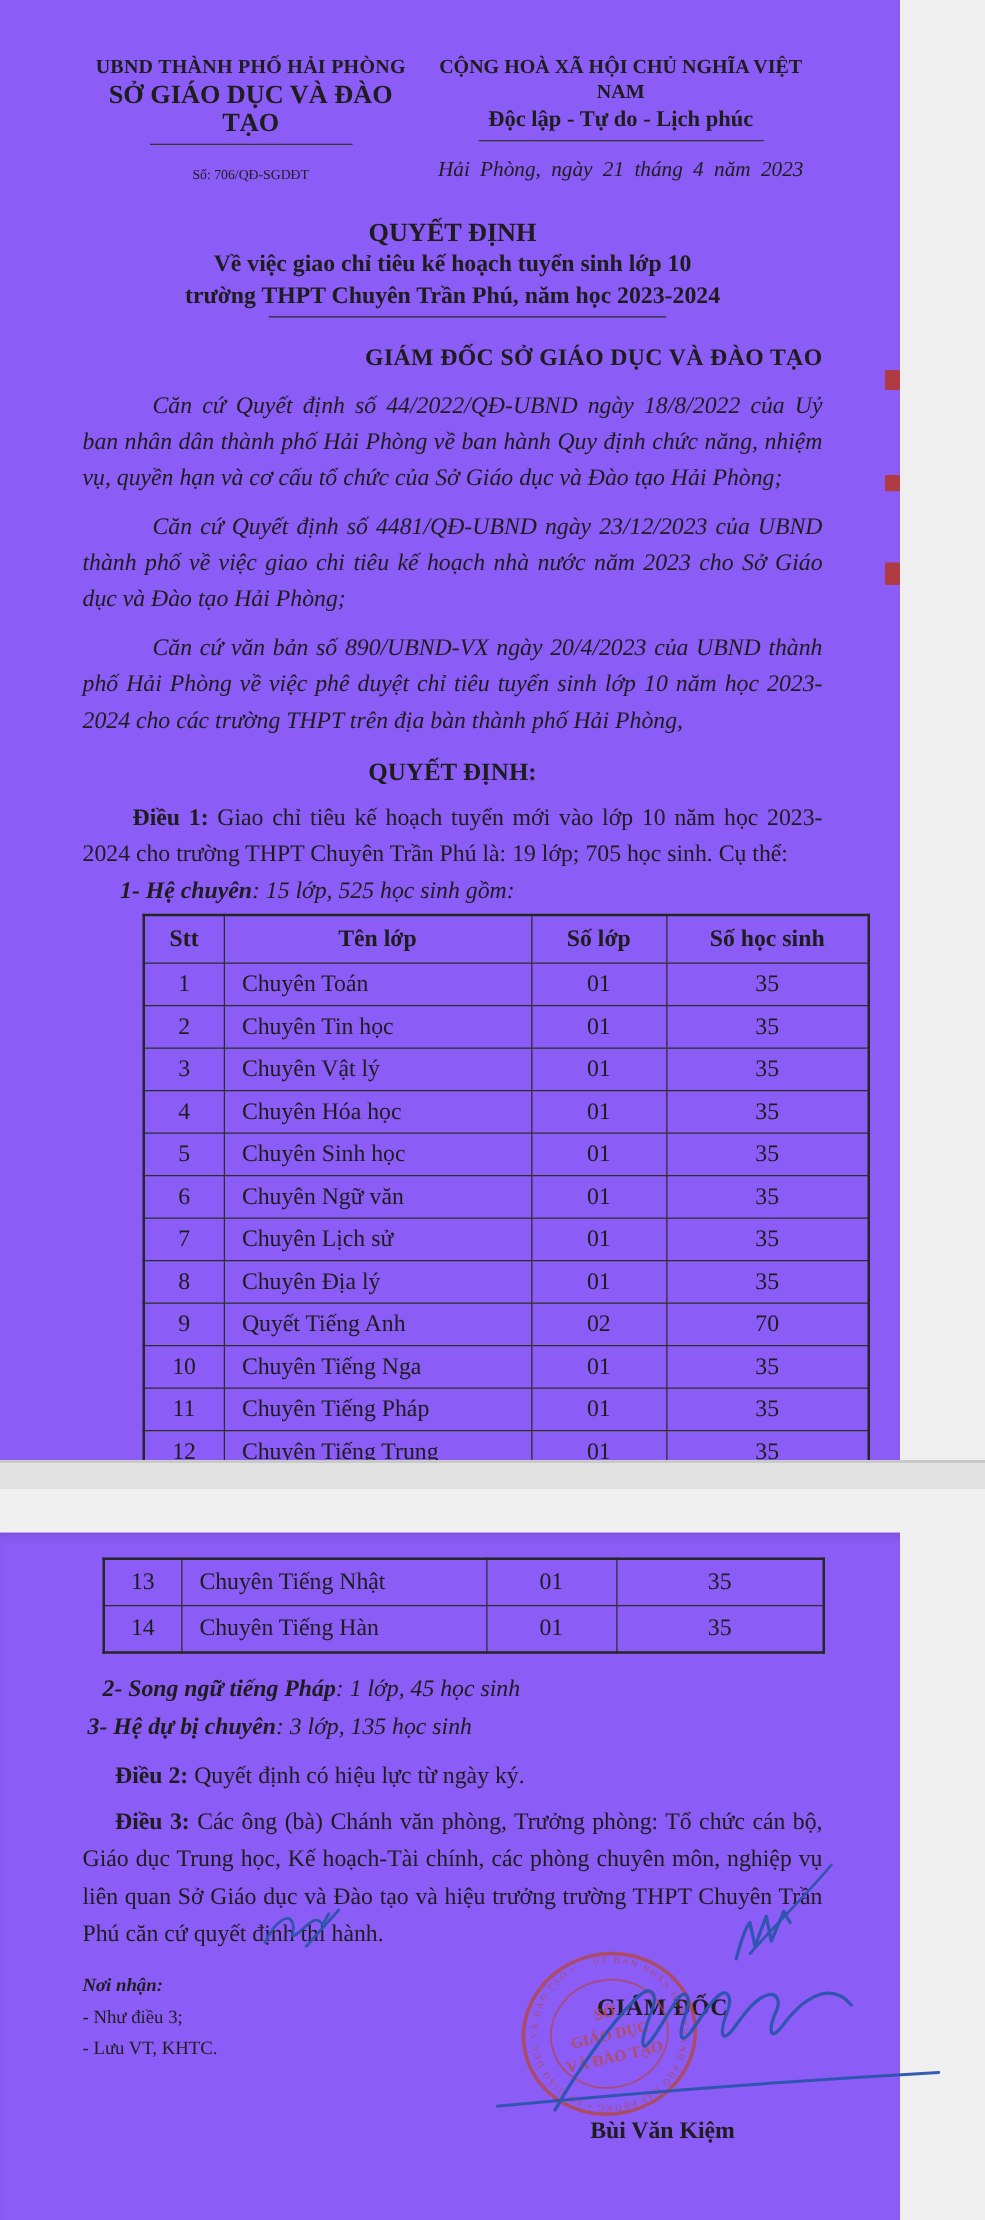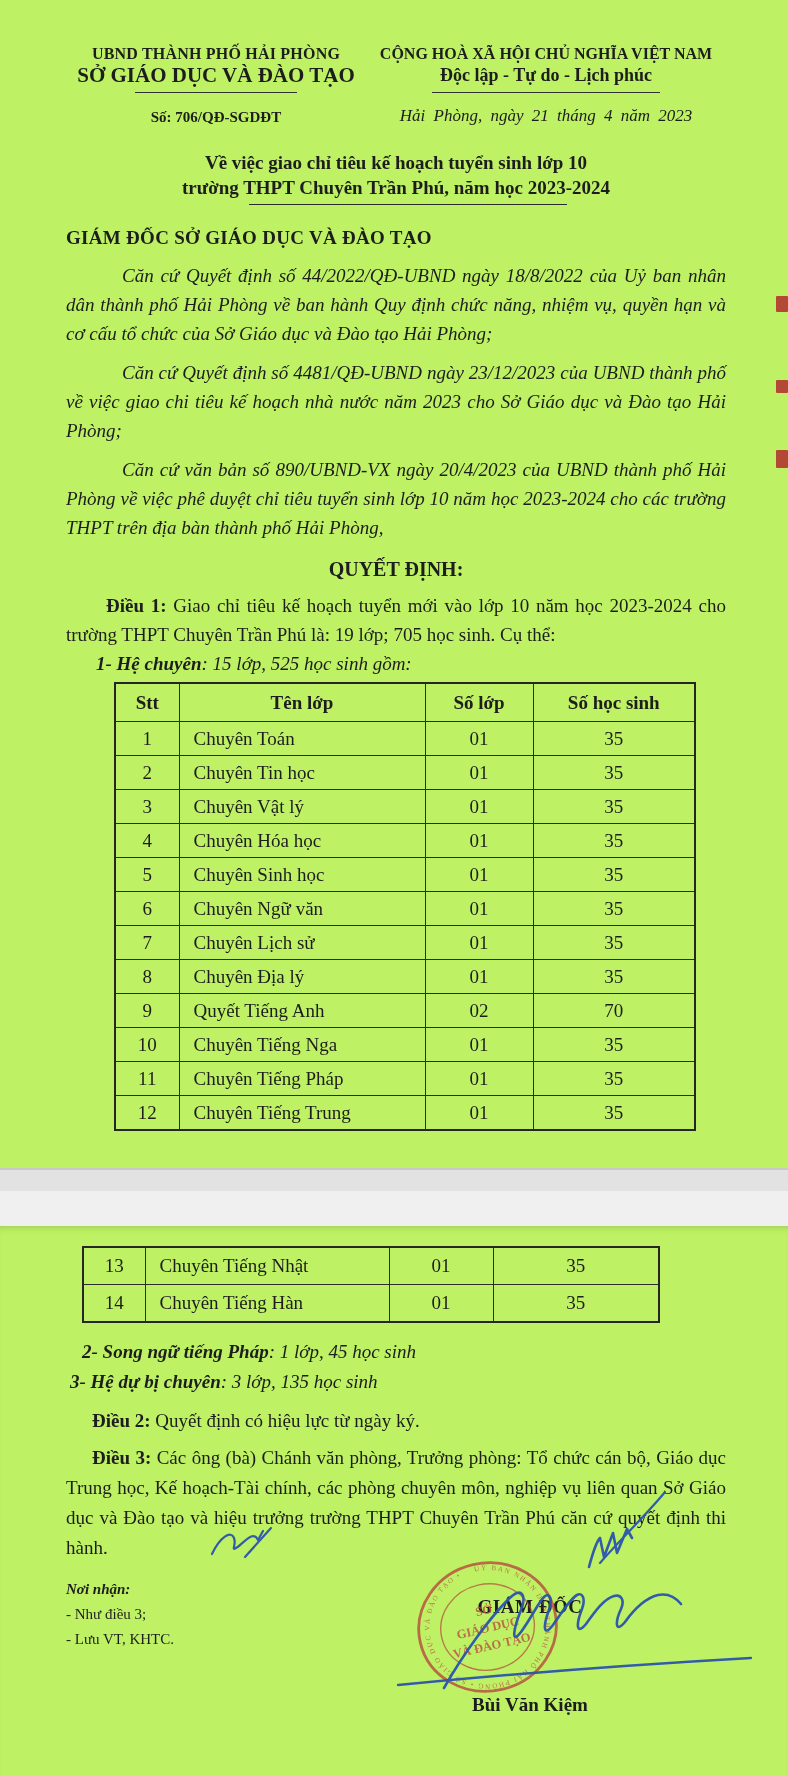--- a/index.html
+++ b/index.html
@@ -1,46 +1,46 @@
 <!DOCTYPE html>
 <html><head>
 <meta charset="utf-8">
 <style>
   html,body{margin:0;padding:0;background:#e9e9e9;}
   #shot{position:relative;width:788px;height:1776px;overflow:hidden;
         font-family:"Liberation Serif","DejaVu Serif",serif;color:#1d1d1d;background:#efefef;}
 
   
-  .page{position:absolute;left:0;width:788px;background:#bef264;}
+  .page{position:absolute;left:0;width:720px;background:#8b5cf6;}
   #page1{top:0;height:1168px;}
   #gap{position:absolute;left:0;top:1168px;width:788px;height:58px;
        background:linear-gradient(#c9c9c9 0 4%,#e2e2e2 4% 40%,#f0f0f0 40% 100%);}
   #page2{top:1226px;height:550px;box-shadow:inset 0 7px 9px -7px rgba(0,0,0,.22);}
   .content{padding:0 62px 0 66px;}
 
   
   .hdr{display:flex;margin-top:44px;}
   .hdr-left{width:300px;text-align:center;}
   .hdr-right{width:360px;text-align:center;margin-left:0px;}
   .org1{font-size:16px;font-weight:bold;letter-spacing:.2px;line-height:20px;}
   .org2{font-size:21px;font-weight:bold;line-height:23px;}
   .nat1{font-size:16px;font-weight:bold;line-height:20px;}
   .nat2{font-size:18px;font-weight:bold;line-height:23px;}
   .rule{height:0;border-bottom:1.6px solid #333;margin:5px auto 0 auto;}
   .rule-l{width:162px;}
   .rule-r{width:228px;}
-  .doc-no{font-size:15px;margin-top:13px;line-height:22px;font-weight:bold;}
+  .doc-no{font-size:11px;margin-top:13px;line-height:22px;}
   .place-date{font-size:17px;font-style:italic;margin-top:12px;line-height:22px;word-spacing:4px;}
 
   
   .title-block{text-align:center;margin-top:22px;}
   .t1{font-size:21px;font-weight:bold;line-height:26px;}
   .t2{font-size:19px;font-weight:bold;line-height:25px;}
   .t-rule{width:318px;border-bottom:1.8px solid #2a2a2a;margin:4px auto 0 auto;transform:translateX(12px);}
-  .issuer{font-size:19px;font-weight:bold;text-align:left;margin-top:20px;line-height:26px;letter-spacing:.3px;}
+  .issuer{font-size:19px;font-weight:bold;text-align:right;margin-top:20px;line-height:26px;letter-spacing:.3px;}
 
   
   .recital{font-size:19px;font-style:italic;line-height:29px;text-align:justify;
            text-indent:56px;margin:10px 0 0 0;}
   .decide{font-size:20px;font-weight:bold;text-align:center;margin-top:14px;line-height:27px;}
   .article{font-size:19px;line-height:29px;text-align:justify;text-indent:40px;margin:8px 0 0 0;}
   .article b{font-weight:bold;}
   .sec{font-size:19px;font-style:italic;line-height:26px;margin:2px 0 0 30px;}
   .sec b{font-weight:bold;}
 
@@ -87,20 +87,21 @@
         </div>
         <div class="hdr-right">
           <div class="nat1">CỘNG HOÀ XÃ HỘI CHỦ NGHĨA VIỆT NAM</div>
           <div class="nat2">Độc lập - Tự do - Lịch phúc</div>
           <div class="rule rule-r"></div>
           <div class="place-date">Hải Phòng, ngày 21 tháng 4 năm 2023</div>
         </div>
       </div>
 
       <div class="title-block">
+        <div class="t1">QUYẾT ĐỊNH</div>
         <div class="t2">Về việc giao chỉ tiêu kế hoạch tuyển sinh lớp 10</div>
         <div class="t2">trường THPT Chuyên Trần Phú, năm học 2023-2024</div>
         <div class="t-rule"></div>
       </div>
 
       <div class="issuer">GIÁM ĐỐC SỞ GIÁO DỤC VÀ ĐÀO TẠO</div>
 
       <p class="recital">Căn cứ Quyết định số 44/2022/QĐ-UBND ngày 18/8/2022 của Uỷ ban nhân dân thành phố Hải Phòng về ban hành Quy định chức năng, nhiệm vụ, quyền hạn và cơ cấu tổ chức của Sở Giáo dục và Đào tạo Hải Phòng;</p>
       <p class="recital">Căn cứ Quyết định số 4481/QĐ-UBND ngày 23/12/2023 của UBND thành phố về việc giao chi tiêu kế hoạch nhà nước năm 2023 cho Sở Giáo dục và Đào tạo Hải Phòng;</p>
       <p class="recital">Căn cứ văn bản số 890/UBND-VX ngày 20/4/2023 của UBND thành phố Hải Phòng về việc phê duyệt chỉ tiêu tuyển sinh lớp 10 năm học 2023-2024 cho các trường THPT trên địa bàn thành phố Hải Phòng,</p>

